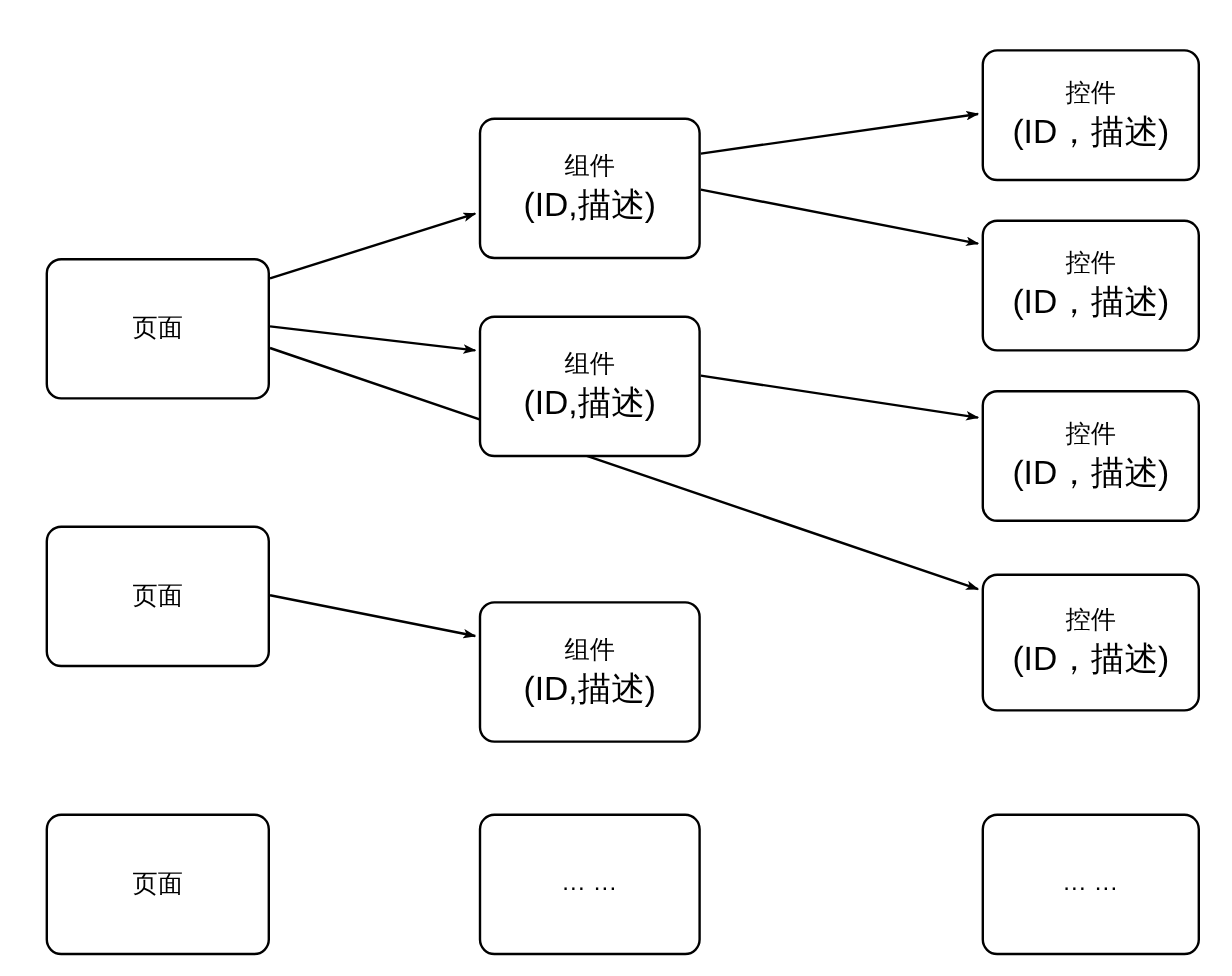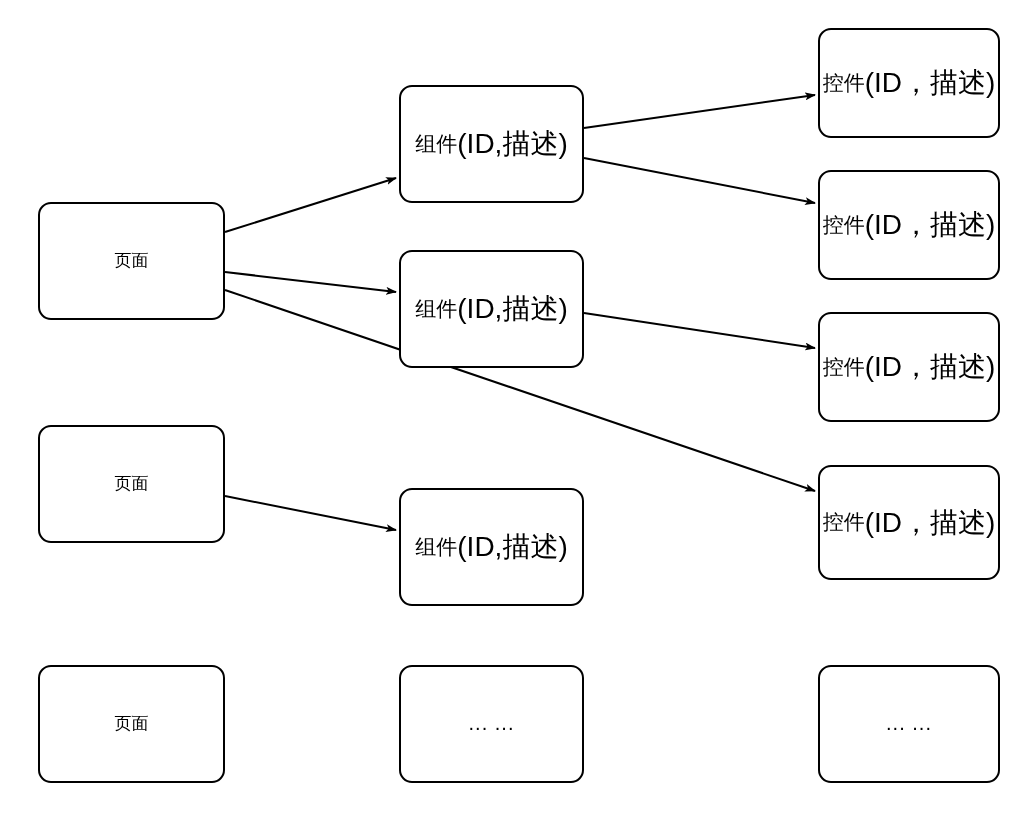--- a/index.html
+++ b/index.html
@@ -23,37 +23,39 @@
     height: 813px;
     pointer-events: none;
   }
   .node {
     position: absolute;
     box-sizing: border-box;
     border: 2px solid #000000;
     border-radius: 13px;
     background: #ffffff;
     display: flex;
+    flex-direction: column;
     align-items: center;
     justify-content: center;
     text-align: center;
     color: #000000;
     line-height: 1.28;
     z-index: 2;
+    margin-top: 13px;
   }
   .node .line1 {
     font-size: 21px;
     white-space: nowrap;
   }
   .node .line2 {
     font-size: 28px;
     white-space: nowrap;
   }
   .node.single .line1 {
-    font-size: 17px;
+    font-size: 21px;
   }
   .node.ellipsis .line1 {
     font-size: 20px;
     letter-spacing: 1px;
   }
 </style>
 </head>
 <body>
 
 <div id="canvas">

